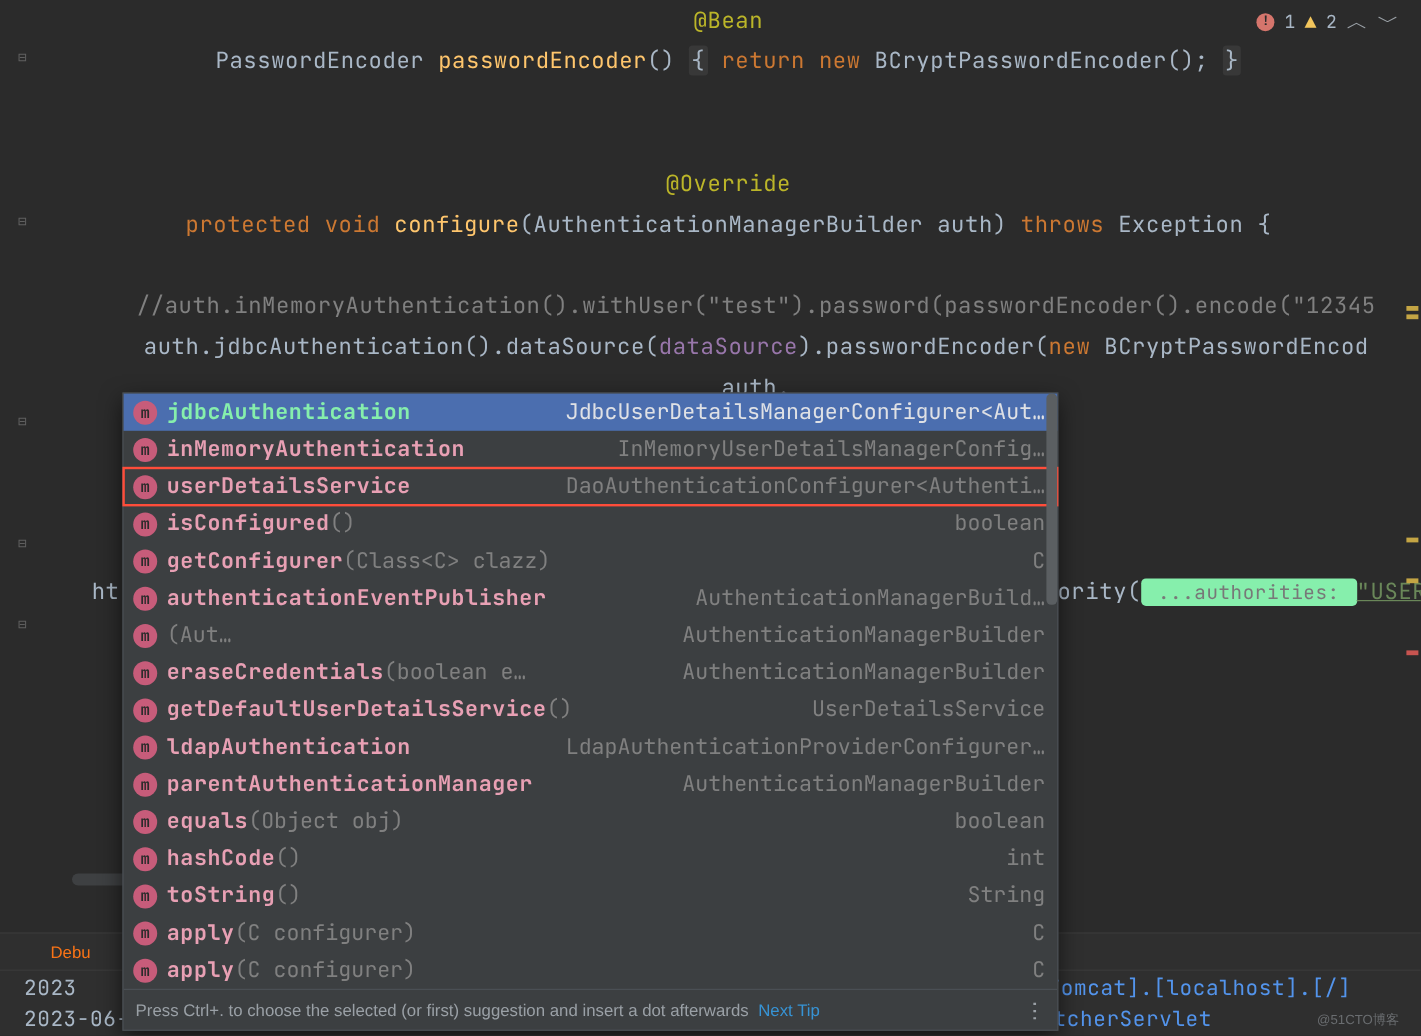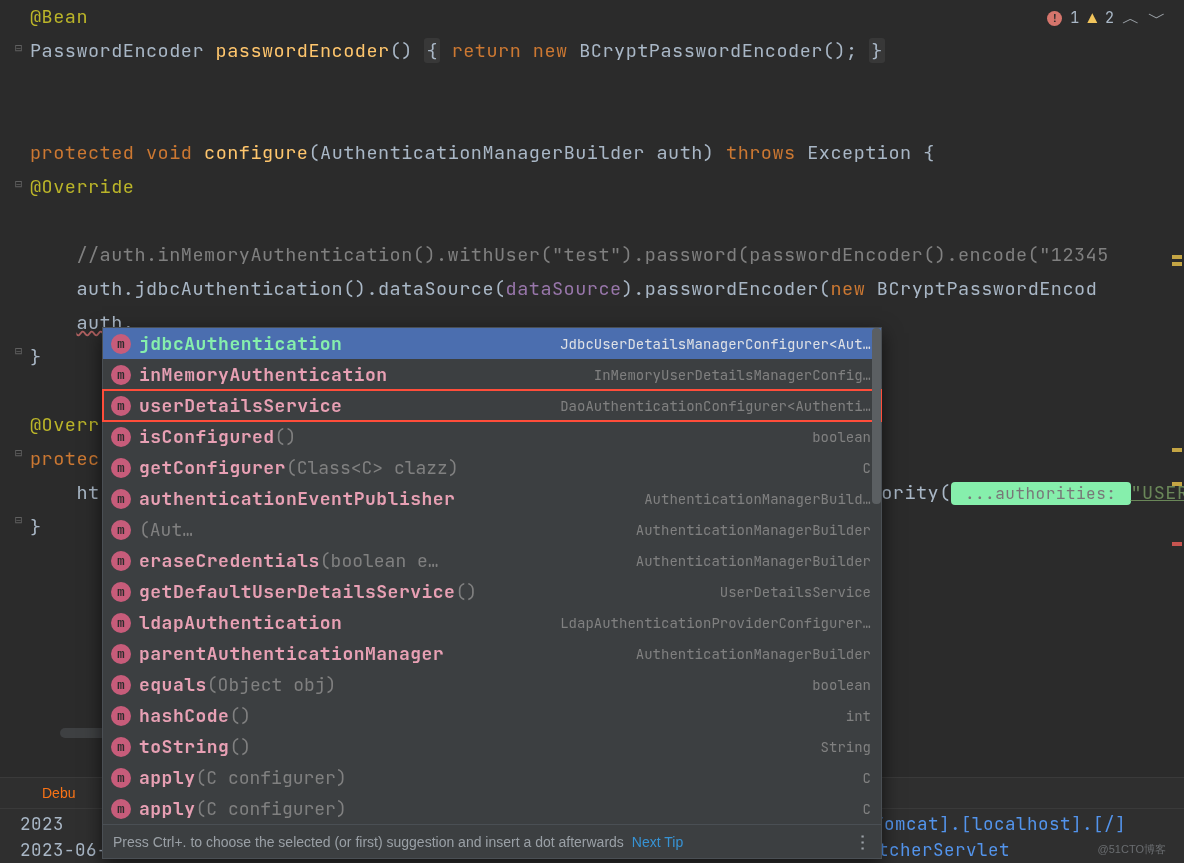--- a/index.html
+++ b/index.html
@@ -1,20 +1,20 @@
 <!DOCTYPE html>
 <html><head>
 <meta charset="utf-8">
 <style>
   * { margin: 0; padding: 0; box-sizing: border-box; }
   html, body { width: 1184px; height: 863px; overflow: hidden; background: #2b2b2b; font-family: "JetBrains Mono", Consolas, monospace; font-size: 16px; }
   .editor { position: relative; width: 100%; height: 863px; background: #2b2b2b; color: #a9b7c6; }
   .gutter { position: absolute; left: 0; top: 0; width: 30px; height: 100%; background: #2b2b2b; }
   .fold { position: absolute; left: 15px; color: #606060; font-size: 12px; user-select: none; }
-  .code-area { position: absolute; left: 30px; top: 0; right: 0; }
+  .code-area { position: absolute; left: 30px; top: 0; right: 0; text-align: center; }
   .line { height: 34px; line-height: 34px; white-space: pre; font-size: 18.5px; letter-spacing: 0.5px; }
   .annot { color: #bbb529; }
   .kw { color: #cc7832; }
   .type { color: #a9b7c6; }
   .method { color: #ffc66d; }
   .str { color: #6a8759; }
   .cmt { color: #808080; }
   .field { color: #9876aa; }
   .param-hint { background: #86efac; color: #787878; border-radius: 4px; padding: 1px 4px; font-size: 16px; }
   .underline { text-decoration: underline; }
@@ -29,21 +29,21 @@
 
   .popup { position: absolute; left: 102px; top: 327px; width: 780px; background: #3c3f41; border: 1px solid #4a4f54; box-shadow: 0 6px 18px rgba(0,0,0,0.6); z-index: 50; }
   .popup-scroll { position: absolute; right: 0; top: 0; width: 9px; height: 176px; background: #5b5f62; border-radius: 4px; }
   .pitem { display: flex; align-items: center; height: 31px; padding: 0 10px 0 8px; cursor: pointer; }
   .pitem.sel { background: #4b6eaf; }
   .pitem.high { outline: 2px solid #ff4d3a; outline-offset: -1px; }
   .picon { width: 20px; height: 20px; border-radius: 50%; background: #c75c7a; color: #2b2b2b; display: inline-flex; align-items: center; justify-content: center; font-size: 13px; font-weight: bold; margin-right: 8px; flex-shrink: 0; }
   .pname { color: #e8a0b4; font-weight: bold; font-size: 18px; letter-spacing: 0.5px; }
   .pitem.sel .pname, .pitem.sel .psig, .pitem.sel .pret { color: #86efac; }
   .psig { color: #808080; font-size: 18px; }
-  .pret { margin-left: auto; color: #808080; font-size: 14px; white-space: nowrap; overflow: hidden; text-overflow: ellipsis; }
+  .pret { margin-left: auto; color: #808080; font-size: 18px; white-space: nowrap; overflow: hidden; text-overflow: ellipsis; }
   .pitem.sel .pret { color: #dfe1e5; }
   .pfooter { display: flex; align-items: center; height: 34px; padding: 0 10px; border-top: 1px solid #4a4f54; color: #9aa0a6; font-size: 14px; font-family: "Segoe UI", sans-serif; justify-content: space-between; }
   .pfooter .tip { color: #3793d4; margin-left: 8px; cursor: pointer; }
   .pfooter .dots { margin-left: auto; color: #9aa0a6; cursor: pointer; font-size: 18px; letter-spacing: -1px; transform: rotate(90deg); }
 
   .run-panel { position: absolute; left: 0; bottom: 0; width: 100%; background: #2f2f2f; border-top: 1px solid #3a3a3a; }
   .tabs { height: 31px; border-bottom: 1px solid #3a3a3a; display: flex; align-items: flex-end; padding-left: 30px; }
   .tab { height: 30px; padding: 0 12px; display: flex; align-items: center; color: #f97316; font-size: 14px; font-family: "Segoe UI", sans-serif; }
   .log { padding: 2px 0 0 20px; font-family: "JetBrains Mono", Consolas, monospace; font-size: 17.5px; letter-spacing: 0.5px; }
   .logline { height: 26px; line-height: 26px; white-space: pre; }
@@ -78,22 +78,22 @@
     <div class="fold" style="top:343px">⊟</div>
     <div class="fold" style="top:445px">⊟</div>
     <div class="fold" style="top:512px">⊟</div>
   </div>
 
   <div class="code-area">
     <div class="line"><span class="annot">@Bean</span></div>
     <div class="line"><span class="type">PasswordEncoder </span><span class="method">passwordEncoder</span><span>() </span><span class="block-brace">{</span><span class="kw"> return </span><span class="kw">new </span><span>BCryptPasswordEncoder(); </span><span class="block-brace">}</span></div>
     <div class="line"></div>
     <div class="line"></div>
+    <div class="line"><span class="annot">@Override</span></div>
     <div class="line"><span class="kw">protected </span><span class="kw">void </span><span class="method">configure</span><span>(AuthenticationManagerBuilder auth) </span><span class="kw">throws </span><span>Exception {</span></div>
-    <div class="line"><span class="annot">@Override</span></div>
     <div class="line"></div>
     <div class="line">    <span class="cmt">//auth.inMemoryAuthentication().withUser("test").password(passwordEncoder().encode("12345</span></div>
     <div class="line">    <span>auth.jdbcAuthentication().dataSource(</span><span class="field">dataSource</span><span>).passwordEncoder(</span><span class="kw">new </span><span>BCryptPasswordEncod</span></div>
     <div class="line">    <span class="squig">auth</span><span>.</span></div>
     <div class="line"><span>}</span></div>
     <div class="line"></div>
     <div class="line"><span class="annot">@Overr</span></div>
     <div class="line"><span class="kw">protec</span></div>
     <div class="line">    <span>ht</span><span style="display:inline-block;width:770px"></span><span>hority(</span><span class="param-hint"> ...authorities: </span><span class="str underline">"USER"</span></div>
     <div class="line"><span>}</span></div>

